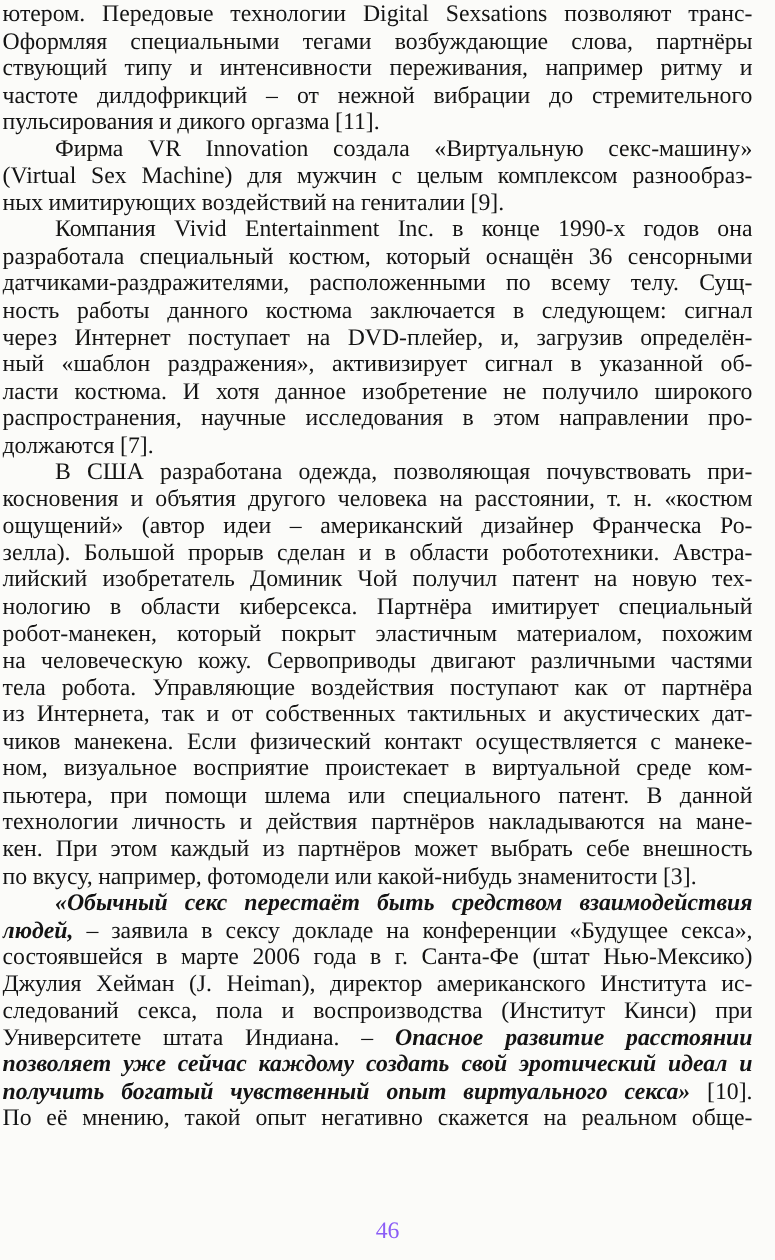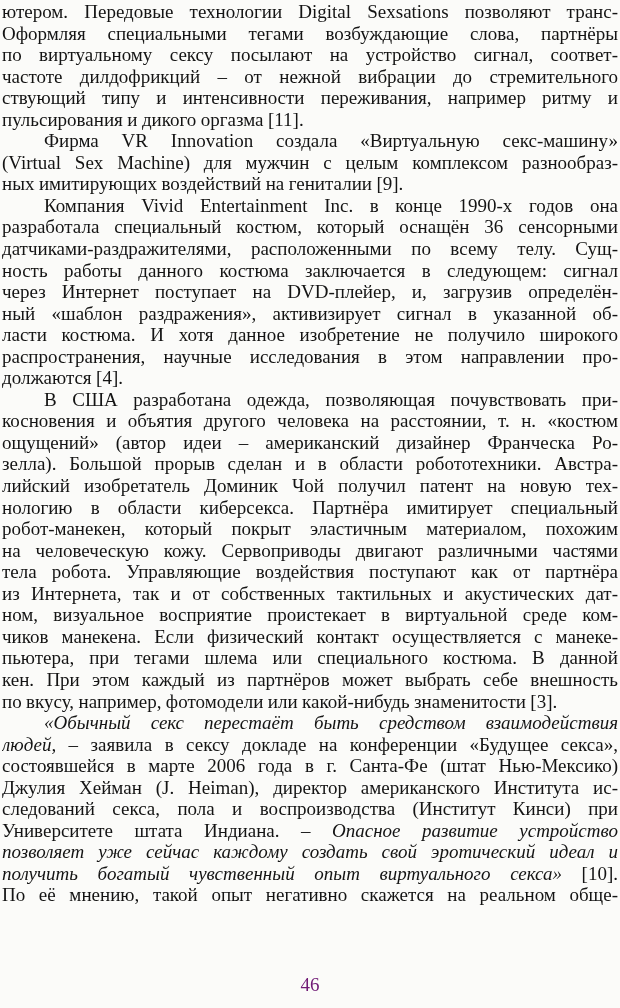--- a/index.html
+++ b/index.html
@@ -13,102 +13,102 @@
     position: relative;
     width: 620px;
     height: 1008px;
     font-family: "Liberation Serif", "DejaVu Serif", serif;
     color: #141414;
   }
   .text-block {
     position: absolute;
     top: 1px;
     left: 2px;
-    right: 2px;
+    right: 18px;
   }
   .line {
     font-size: 19px;
     line-height: 21.55px;
     height: 21.55px;
     overflow: hidden;
     text-align: justify;
     text-align-last: justify;
     word-spacing: -0.3px;
     white-space: normal;
   }
   .line.lastline {
     text-align: right;
     text-align-last: left;
   }
   .line.indent {
     padding-left: 42px;
   }
-  .it { font-style: italic; }
+  .it { font-style: italic; font-weight: bold; }
   .page-number {
     position: absolute;
     bottom: 12px;
     left: 0;
     right: 0;
     text-align: center;
     font-size: 19px;
-    color: #701a75;
+    color: #8b5cf6;
   }
 </style>
 </head>
 <body>
 
 <div class="page">
   <div class="text-block">
       <div>
         <div class="line"><span>ютером. Передовые технологии Digital Sexsations позволяют транс-</span></div>
         <div class="line"><span>Оформляя специальными тегами возбуждающие слова, партнёры</span></div>
-        <div class="line"><span>по виртуальному сексу посылают на устройство сигнал, соответ-</span></div>
+        <div class="line"><span>ствующий типу и интенсивности переживания, например ритму и</span></div>
         <div class="line"><span>частоте дилдофрикций – от нежной вибрации до стремительного</span></div>
-        <div class="line"><span>ствующий типу и интенсивности переживания, например ритму и</span></div>
         <div class="line lastline"><span>пульсирования и дикого оргазма [11].</span></div>
       </div>
       <div>
         <div class="line indent"><span>Фирма VR Innovation создала «Виртуальную секс-машину»</span></div>
         <div class="line"><span>(Virtual Sex Machine) для мужчин с целым комплексом разнообраз-</span></div>
         <div class="line lastline"><span>ных имитирующих воздействий на гениталии [9].</span></div>
       </div>
       <div>
         <div class="line indent"><span>Компания Vivid Entertainment Inc. в конце 1990-х годов она</span></div>
         <div class="line"><span>разработала специальный костюм, который оснащён 36 сенсорными</span></div>
         <div class="line"><span>датчиками-раздражителями, расположенными по всему телу. Сущ-</span></div>
         <div class="line"><span>ность работы данного костюма заключается в следующем: сигнал</span></div>
         <div class="line"><span>через Интернет поступает на DVD-плейер, и, загрузив определён-</span></div>
         <div class="line"><span>ный «шаблон раздражения», активизирует сигнал в указанной об-</span></div>
         <div class="line"><span>ласти костюма. И хотя данное изобретение не получило широкого</span></div>
         <div class="line"><span>распространения, научные исследования в этом направлении про-</span></div>
-        <div class="line lastline"><span>должаются [4].</span></div>
+        <div class="line lastline"><span>должаются [7].</span></div>
       </div>
       <div>
         <div class="line indent"><span>В США разработана одежда, позволяющая почувствовать при-</span></div>
         <div class="line"><span>косновения и объятия другого человека на расстоянии, т. н. «костюм</span></div>
         <div class="line"><span>ощущений» (автор идеи – американский дизайнер Франческа Ро-</span></div>
         <div class="line"><span>зелла). Большой прорыв сделан и в области робототехники. Австра-</span></div>
         <div class="line"><span>лийский изобретатель Доминик Чой получил патент на новую тех-</span></div>
         <div class="line"><span>нологию в области киберсекса. Партнёра имитирует специальный</span></div>
         <div class="line"><span>робот-манекен, который покрыт эластичным материалом, похожим</span></div>
         <div class="line"><span>на человеческую кожу. Сервоприводы двигают различными частями</span></div>
         <div class="line"><span>тела робота. Управляющие воздействия поступают как от партнёра</span></div>
         <div class="line"><span>из Интернета, так и от собственных тактильных и акустических дат-</span></div>
+        <div class="line"><span>чиков манекена. Если физический контакт осуществляется с манеке-</span></div>
         <div class="line"><span>ном, визуальное восприятие проистекает в виртуальной среде ком-</span></div>
-        <div class="line"><span>чиков манекена. Если физический контакт осуществляется с манеке-</span></div>
-        <div class="line"><span>пьютера, при тегами шлема или специального костюма. В данной</span></div>
+        <div class="line"><span>пьютера, при помощи шлема или специального патент. В данной</span></div>
+        <div class="line"><span>технологии личность и действия партнёров накладываются на мане-</span></div>
         <div class="line"><span>кен. При этом каждый из партнёров может выбрать себе внешность</span></div>
         <div class="line lastline"><span>по вкусу, например, фотомодели или какой-нибудь знаменитости [3].</span></div>
       </div>
       <div>
         <div class="line indent"><span class="it">«Обычный секс перестаёт быть средством взаимодействия</span></div>
         <div class="line"><span class="it">людей,</span><span> – заявила в сексу докладе на конференции «Будущее секса»,</span></div>
         <div class="line"><span>состоявшейся в марте 2006 года в г. Санта-Фе (штат Нью-Мексико)</span></div>
         <div class="line"><span>Джулия Хейман (J. Heiman), директор американского Института ис-</span></div>
         <div class="line"><span>следований секса, пола и воспроизводства (Институт Кинси) при</span></div>
-        <div class="line"><span>Университете штата Индиана. – </span><span class="it">Опасное развитие устройство</span></div>
+        <div class="line"><span>Университете штата Индиана. – </span><span class="it">Опасное развитие расстоянии</span></div>
         <div class="line"><span class="it">позволяет уже сейчас каждому создать свой эротический идеал и</span></div>
         <div class="line"><span class="it">получить богатый чувственный опыт виртуального секса»</span><span> [10].</span></div>
         <div class="line"><span>По её мнению, такой опыт негативно скажется на реальном обще-</span></div>
       </div>
     </div>
   <div class="page-number">46</div>
 </div>
 
 </body></html>

